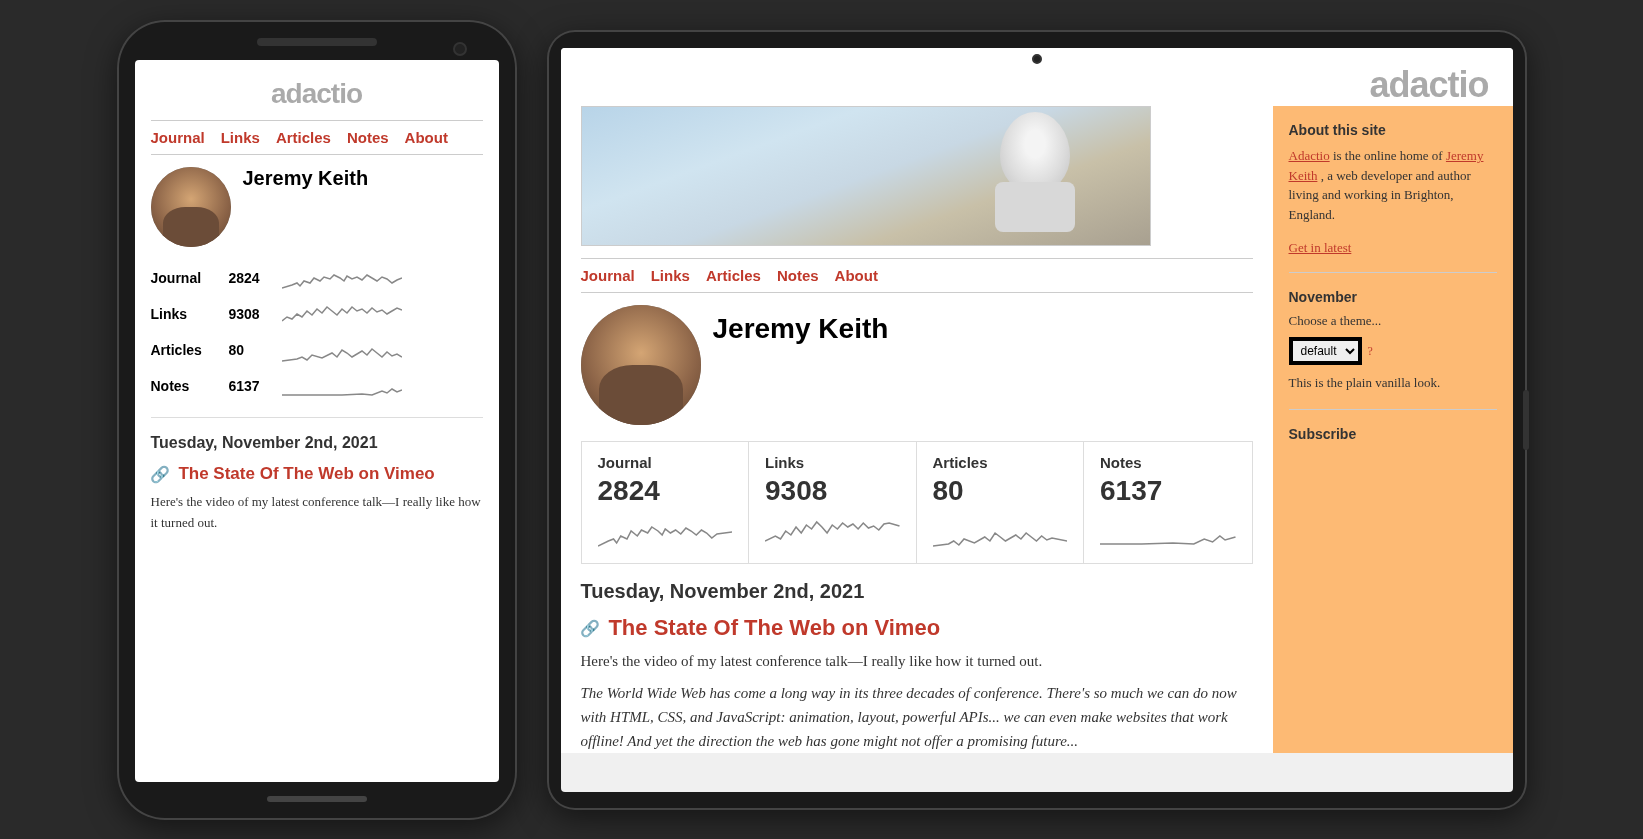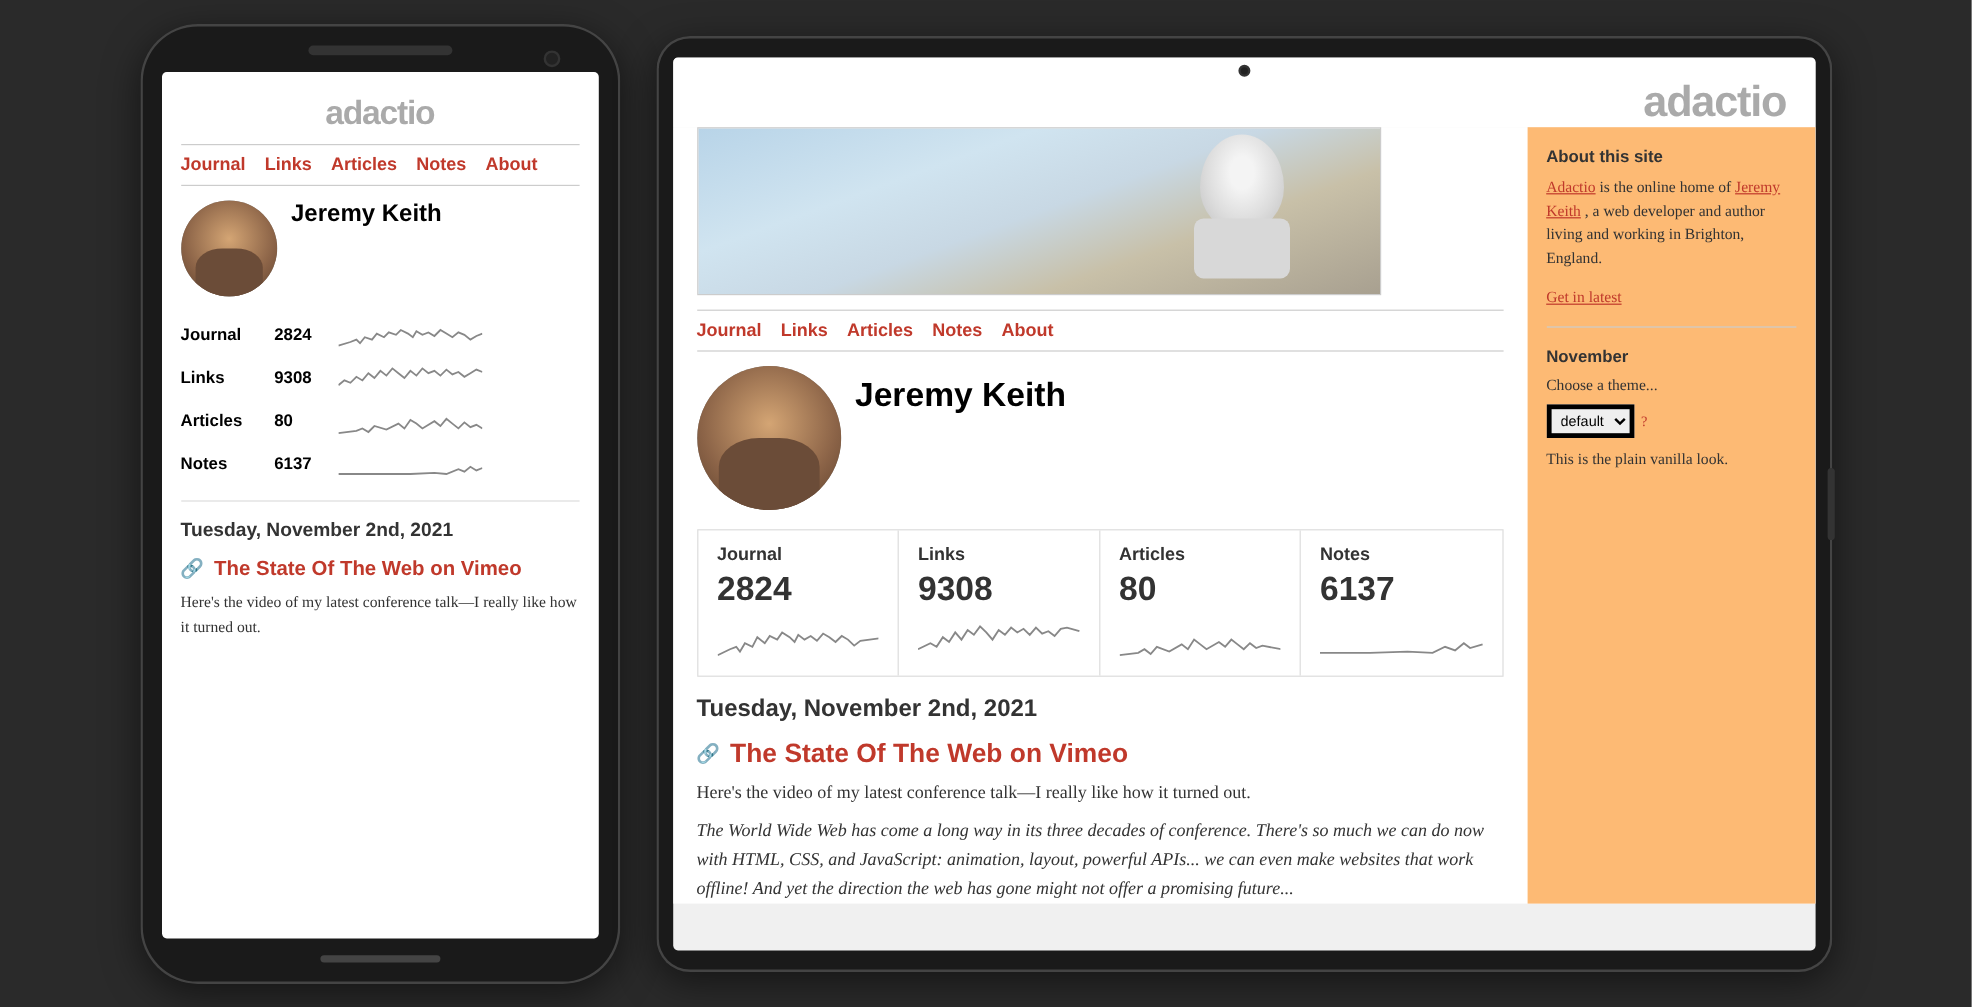--- a/index.html
+++ b/index.html
@@ -571,16 +571,19 @@
           <div class="choose-theme-row">
             <select class="theme-select">
               <option>default</option>
             </select>
             <a class="theme-help" href="#">?</a>
           </div>
           <p class="sidebar-text">This is the plain vanilla look.</p>
         </div>
 
 
+        <div class="sidebar-section">
+          <div class="sidebar-heading">Subscribe</div>
+        </div>
       </div>
     </div>
   </div>
 </div>
 
 </body></html>

